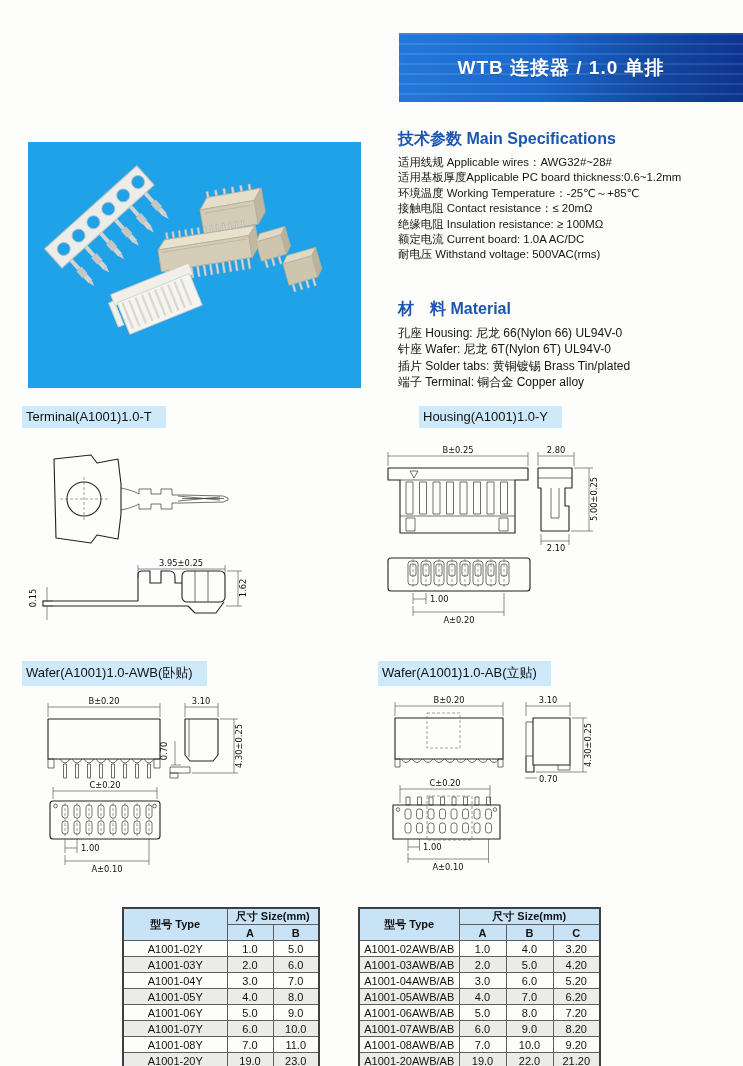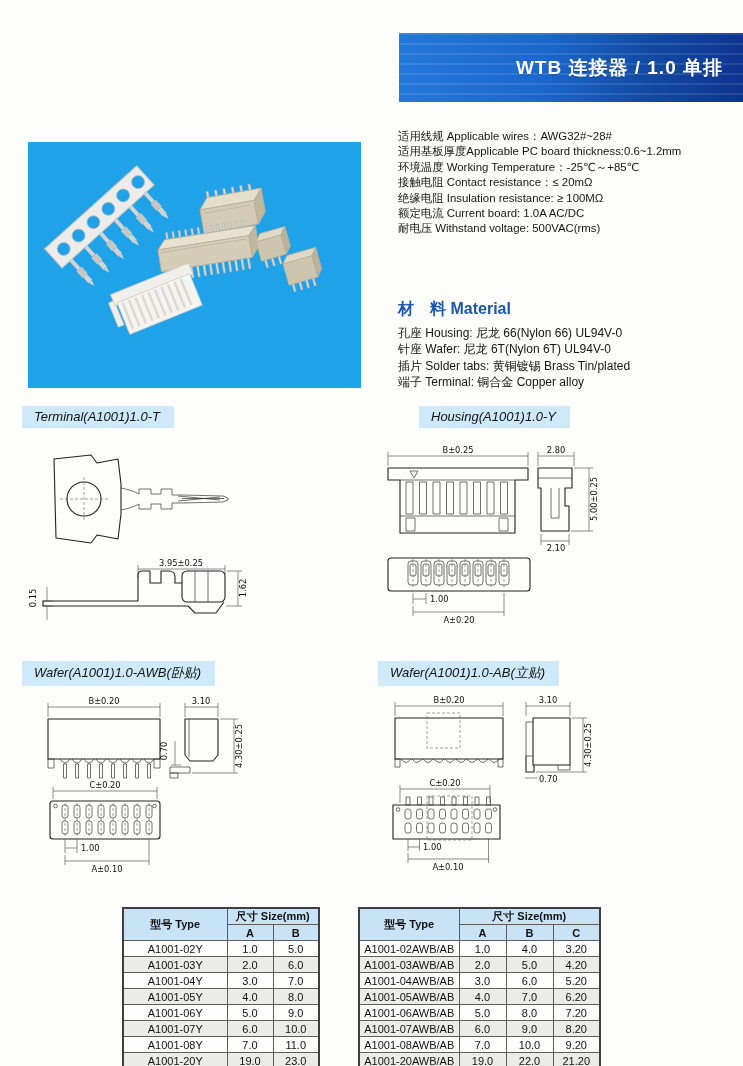--- a/index.html
+++ b/index.html
@@ -2,39 +2,39 @@
 <html><head>
 <meta charset="utf-8">
 <style>
   html,body{margin:0;padding:0;background:#ffffff;}
   .page{position:relative;width:743px;height:1066px;background:#fdfdfc;overflow:hidden;
         font-family:"Liberation Sans","DejaVu Sans",sans-serif;color:#1a1a1a;}
 
   
   .banner{position:absolute;left:399px;top:33px;width:344px;height:69px;
           background:linear-gradient(96deg,#2478da 0%,#1b67cc 42%,#12479f 75%,#0d338f 100%);
-          display:flex;align-items:center;justify-content:flex-end;}
+          display:flex;align-items:center;justify-content:center;}
   .banner::before{content:"";position:absolute;inset:0;
           background:repeating-linear-gradient(180deg,rgba(255,255,255,.10) 0 2px,rgba(255,255,255,0) 2px 10px);}
   .banner-title{position:relative;color:#ffffff;font-size:19px;letter-spacing:1px;
           padding-right:20px;font-weight:bold;text-shadow:0 1px 1px rgba(0,0,0,.25);}
 
   
   .photo{position:absolute;left:28px;top:142px;width:333px;height:246px;}
 
   
   .specs{position:absolute;left:398px;top:129px;width:345px;}
   .mat{position:absolute;left:398px;top:299px;width:345px;}
   .blk-heading{font-size:16px;font-weight:bold;color:#1b55ae;margin:0 0 5px 0;}
   .spec-line{font-size:11.4px;line-height:15.4px;color:#151515;}
   .mat-line{font-size:12px;line-height:16.4px;color:#151515;}
 
   
   .sec-title{position:absolute;background:#cde9fa;color:#111;font-size:13px;
-             padding:3px 14px 4px 12px;white-space:nowrap;font-style:italic;}
+             padding:3px 14px 4px 4px;white-space:nowrap;}
   .st-terminal{left:22px;top:406px;}
   .st-housing{left:378px;top:406px;margin-left:41px;}
   .st-wawb{left:22px;top:661px;}
   .st-wab{left:378px;top:661px;}
 
   
   .drw{position:absolute;}
   .d-terminal{left:20px;top:438px;}
   .d-housing{left:375px;top:438px;}
   .d-wawb{left:20px;top:693px;}
@@ -213,20 +213,21 @@
       <g fill="#d8d8d6" stroke="#a5a5a3" stroke-width=".45">
           <rect x="3" y="22" width="2.2" height="8"></rect>
           <rect x="10" y="22" width="2.2" height="8"></rect>
           <rect x="17" y="22" width="2.2" height="8"></rect>
           <rect x="24" y="22" width="2.2" height="8"></rect>
         </g>
     </g>
   </svg>
 
   <div class="specs">
+    <h2 class="blk-heading">技术参数 Main Specifications</h2>
     <div class="spec-line">适用线规 Applicable wires：AWG32#~28#</div>
     <div class="spec-line">适用基板厚度Applicable PC board thickness:0.6~1.2mm</div>
     <div class="spec-line">环境温度 Working Temperature：-25℃～+85℃</div>
     <div class="spec-line">接触电阻 Contact resistance：≤ 20mΩ</div>
     <div class="spec-line">绝缘电阻 Insulation resistance: ≥ 100MΩ</div>
     <div class="spec-line">额定电流 Current board: 1.0A AC/DC</div>
     <div class="spec-line">耐电压 Withstand voltage: 500VAC(rms)</div>
   </div>
 
   <div class="mat">

